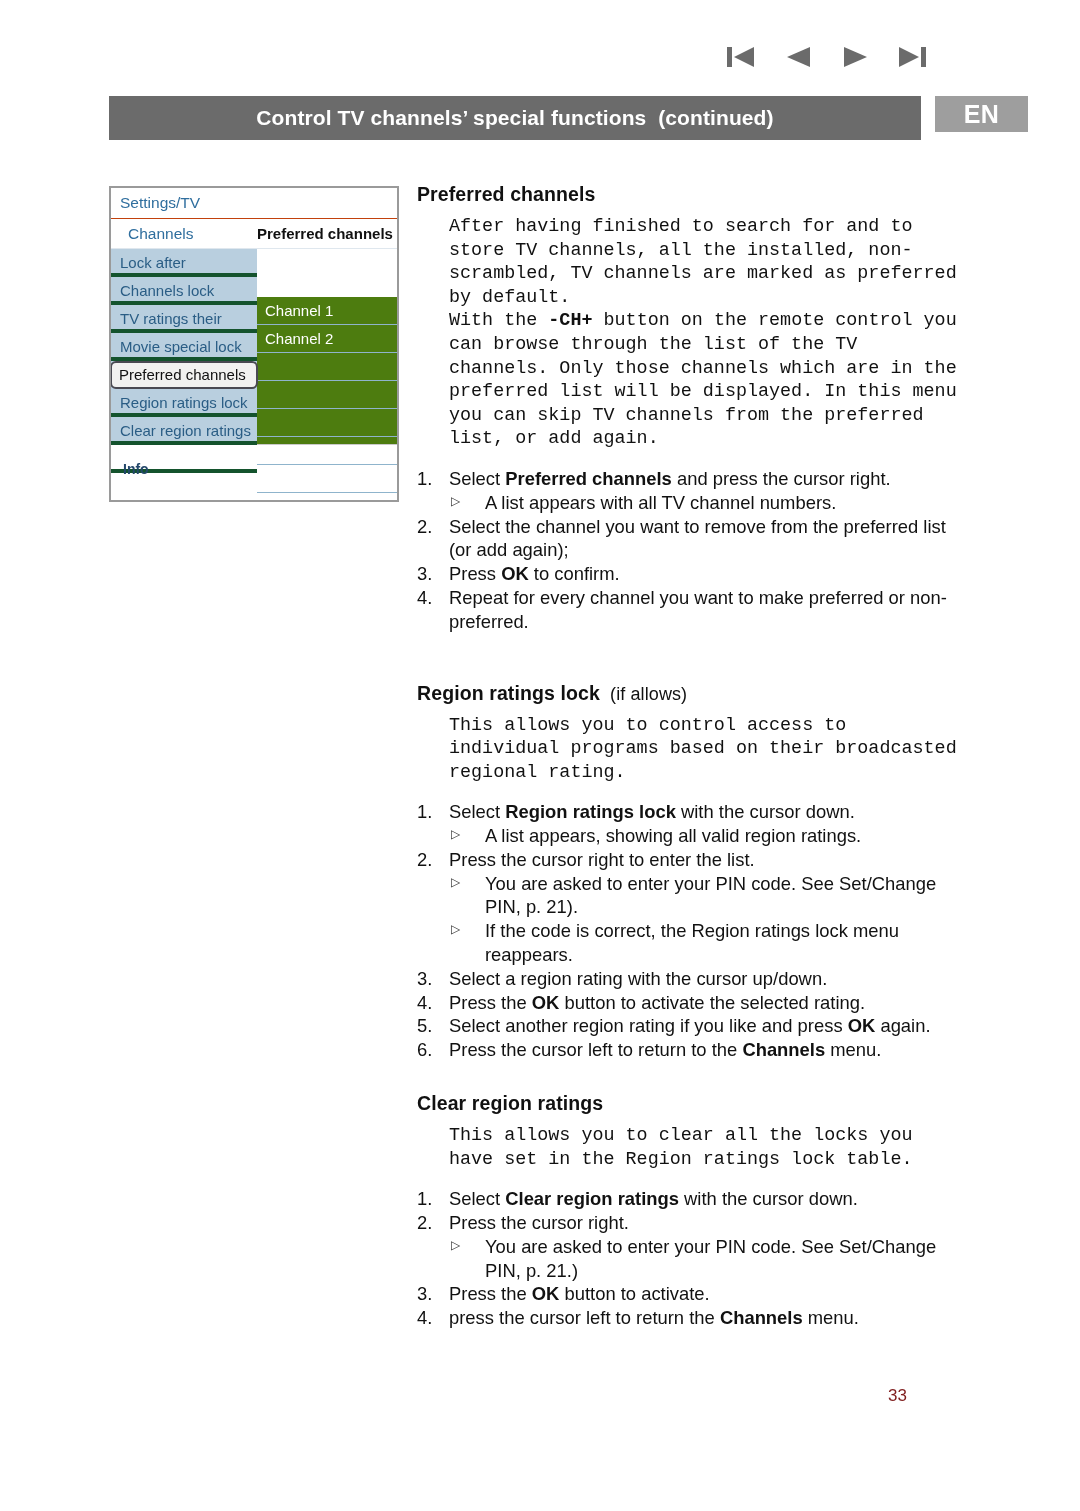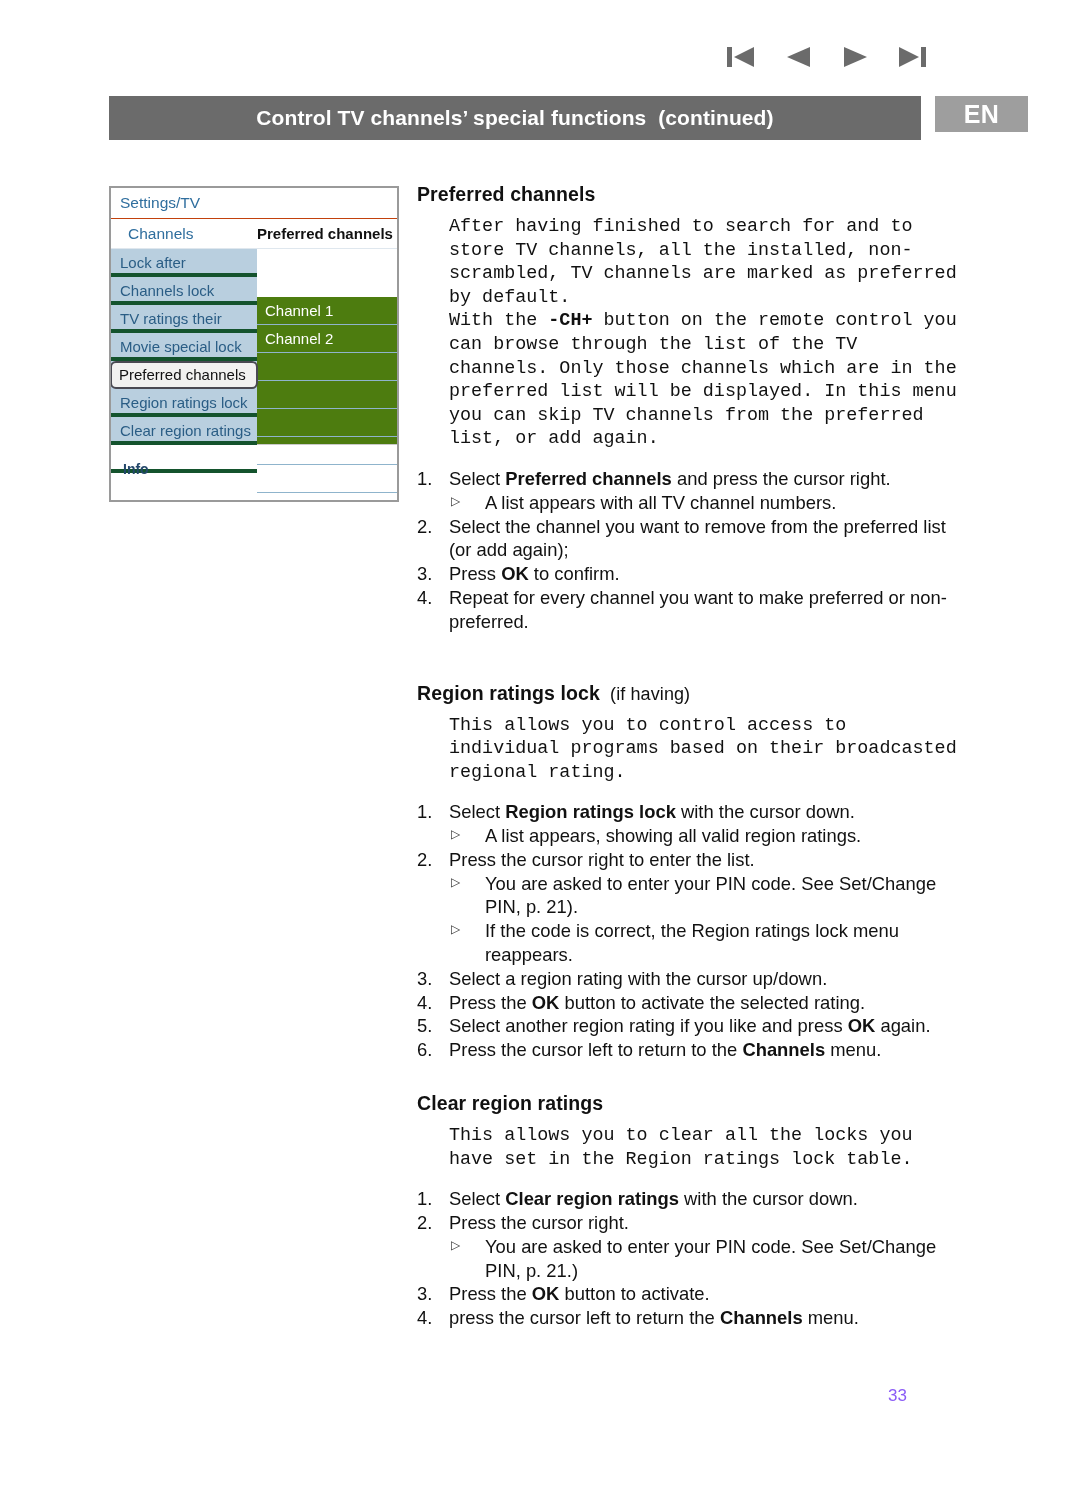--- a/index.html
+++ b/index.html
@@ -239,21 +239,21 @@
   .gap-sm { height: 16px; }
   .gap-md { height: 30px; }
   .gap-lg { height: 48px; }
   b { font-weight: bold; }
 
   .page-num {
     position: absolute;
     left: 888px;
     top: 1386px;
     font-size: 17px;
-    color: #8b5cf6;
+    color: #7f1d1d;
   }
 </style>
 </head>
 <body>
 
 <div class="nav-arrows">
   <div class="navbtn">
     <svg width="32" height="26" viewBox="0 0 32 26" aria-hidden="true">
       <rect x="2" y="3" width="5" height="20" fill="#6b6b6b"></rect>
       <polygon points="29,3 29,23 9,13" fill="#6b6b6b"></polygon>
@@ -327,21 +327,21 @@
       <li><span class="num">1.</span><span>Select <b>Preferred channels</b> and press the cursor right.</span><ul class="subs">
           <li><span class="tri">▷</span><span>A list appears with all TV channel numbers.</span></li>
         </ul></li>
       <li><span class="num">2.</span><span>Select the channel you want to remove from the preferred list (or add again);</span></li>
       <li><span class="num">3.</span><span>Press <b>OK</b> to confirm.</span></li>
       <li><span class="num">4.</span><span>Repeat for every channel you want to make preferred or non-preferred.</span></li>
     </ol>
 
   <div class="gap-lg"></div>
 
-  <h2 class="sec-head"><span>Region ratings lock</span><span class="qual">&nbsp; </span><span class="qual">(if having)</span></h2>
+  <h2 class="sec-head"><span>Region ratings lock</span><span class="qual">&nbsp; </span><span class="qual">(if allows)</span></h2>
   <div class="para">
     <p>This allows you to control access to individual programs based on their broadcasted regional rating.</p>
   </div>
   <div class="gap-sm"></div>
   <ol class="steps" id="steps-region">
       <li><span class="num">1.</span><span>Select <b>Region ratings lock</b> with the cursor down.</span><ul class="subs">
           <li><span class="tri">▷</span><span>A list appears, showing all valid region ratings.</span></li>
         </ul></li>
       <li><span class="num">2.</span><span>Press the cursor right to enter the list.</span><ul class="subs">
           <li><span class="tri">▷</span><span>You are asked to enter your PIN code. See Set/Change PIN, p. 21).</span></li>

